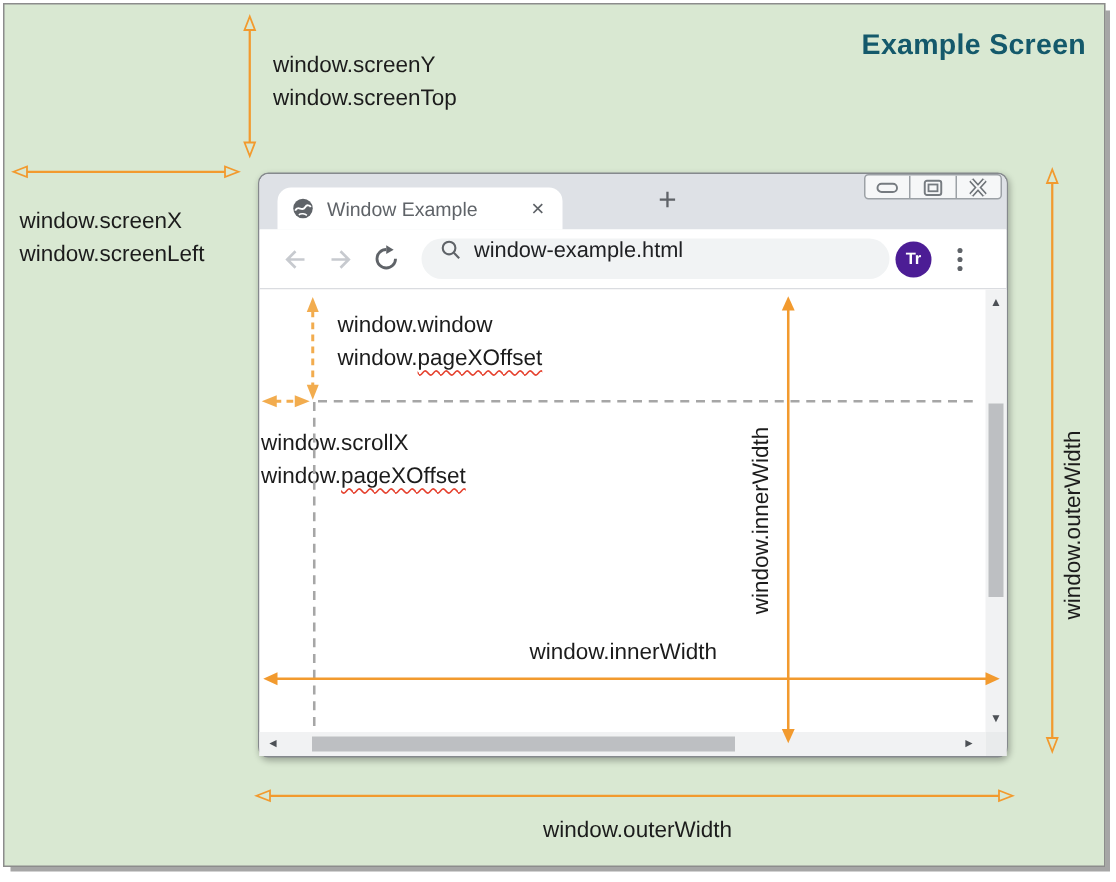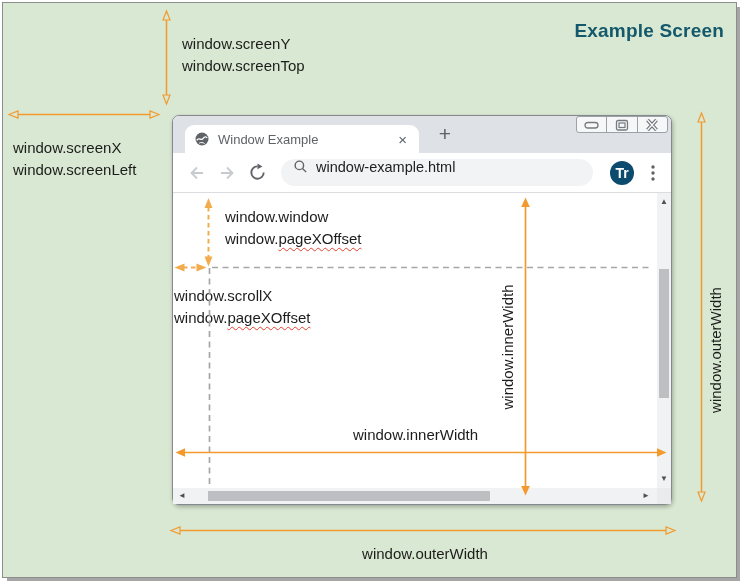--- a/index.html
+++ b/index.html
@@ -22,35 +22,35 @@
   
   .browser { position:absolute; left:172px; top:115px; width:500px; height:390px;
     background:#fff; border:1px solid #85898D; border-radius:7px;
     box-shadow:1px 2px 4px rgba(0,0,0,0.28); z-index:5; }
   .tabstrip { position:absolute; left:0; top:0; width:498px; height:37px;
     background:#DEE1E6; border-radius:6px 6px 0 0; }
   .win-controls { position:absolute; right:3px; top:0; width:92px; height:17px; display:flex;
     background:#F6F7F8; border:1px solid #9CA1A6; border-radius:3px; overflow:hidden; }
   .win-btn { flex:1; display:flex; align-items:center; justify-content:center; cursor:default; }
   .win-btn + .win-btn { border-left:1px solid #9CA1A6; }
-  .tab { position:absolute; left:12px; top:9px; width:234px; height:28px; background:#fff;
+  .tab { position:absolute; left:12px; top:9px; width:190px; height:28px; background:#fff;
     border-radius:9px 9px 0 0; display:flex; align-items:center; padding:0 10px; }
   .tab-title { font-size:13px; color:#5F6368; margin-left:9px; flex:1; }
   .tab-close { font-size:15px; color:#5F6368; padding:0 2px; }
   .newtab-btn { position:absolute; left:258px; top:4px; width:28px; height:28px;
     font-size:21px; font-weight:300; color:#5F6368; display:flex; align-items:center; justify-content:center; }
   .addressbar { position:absolute; left:0; top:37px; width:498px; height:40px; background:#fff;
     border-bottom:1px solid #DADCE0; display:flex; align-items:center; }
   .nav-ic { width:28px; height:28px; display:flex; align-items:center; justify-content:center; margin-left:2px; }
   .nav-ic:first-child { margin-left:10px; }
   .omnibox { width:312px; height:27px; background:#F1F3F4; border-radius:14px; margin-left:10px;
     display:flex; align-items:flex-start; padding:0 12px; }
   .omni-url { font-size:14.5px; color:#202124; margin-left:8px; }
-  .avatar { width:24px; height:24px; border-radius:50%; background:#0c4a6e; color:#fff;
-    font-size:14px; font-weight:bold; display:flex; align-items:center; justify-content:center; margin-left:17px; }
+  .avatar { width:24px; height:24px; border-radius:50%; background:#4c1d95; color:#fff;
+    font-size:11px; font-weight:bold; display:flex; align-items:center; justify-content:center; margin-left:4px; }
   .kebab { width:24px; height:24px; display:flex; align-items:center; justify-content:center; margin-left:7px; }
 
   .content { position:absolute; left:0; top:77px; width:498px; height:311px; background:#fff; }
   .vscroll { position:absolute; right:0; top:0; width:14px; height:295px; background:#F1F2F3; }
   .vthumb { position:absolute; left:2px; right:2px; top:76px; height:129px; background:#BDBFC2; }
   .hscroll { position:absolute; left:0; bottom:0; width:484px; height:16px; background:#F1F2F3; }
   .hthumb { position:absolute; left:35px; top:3px; width:282px; height:10px; background:#BDBFC2; }
   .scroll-corner { position:absolute; right:0; bottom:0; width:14px; height:16px; background:#E9EBEC; }
   .scroll-ar { position:absolute; font-size:8px; color:#4D5156; line-height:8px; }
 

